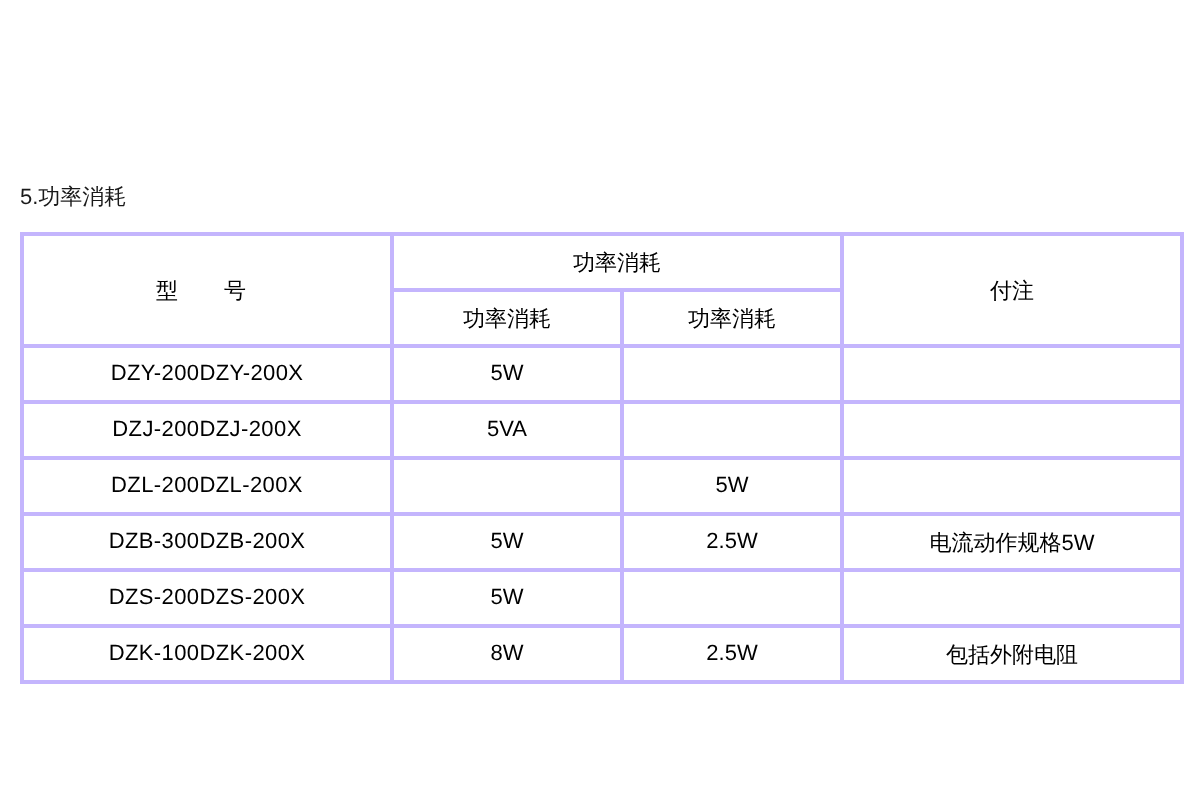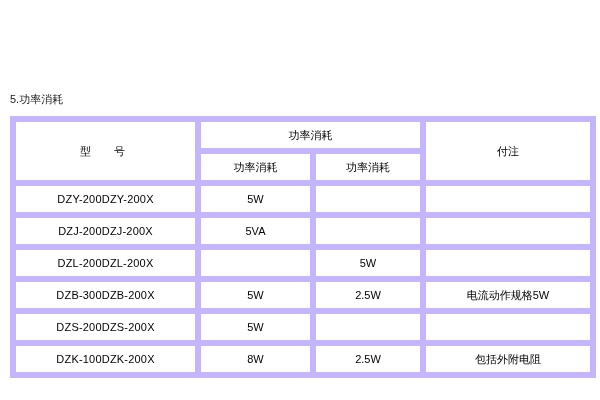--- a/index.html
+++ b/index.html
@@ -34,21 +34,21 @@
     left: 10px;
     top: 116px;
     width: 580px;
   }
   table.spec {
     border-collapse: collapse;
     width: 580px;
     table-layout: fixed;
   }
   table.spec td, table.spec th {
-    border: 6px solid #c4b5fd;
+    border: 2px solid #c4b5fd;
     font-size: 11px;
     font-weight: normal;
     text-align: center;
     vertical-align: middle;
     padding: 0;
     height: 26px;
     color: #000000;
   }
   .col-model { width: 185px; }
   .col-volt  { width: 115px; }

